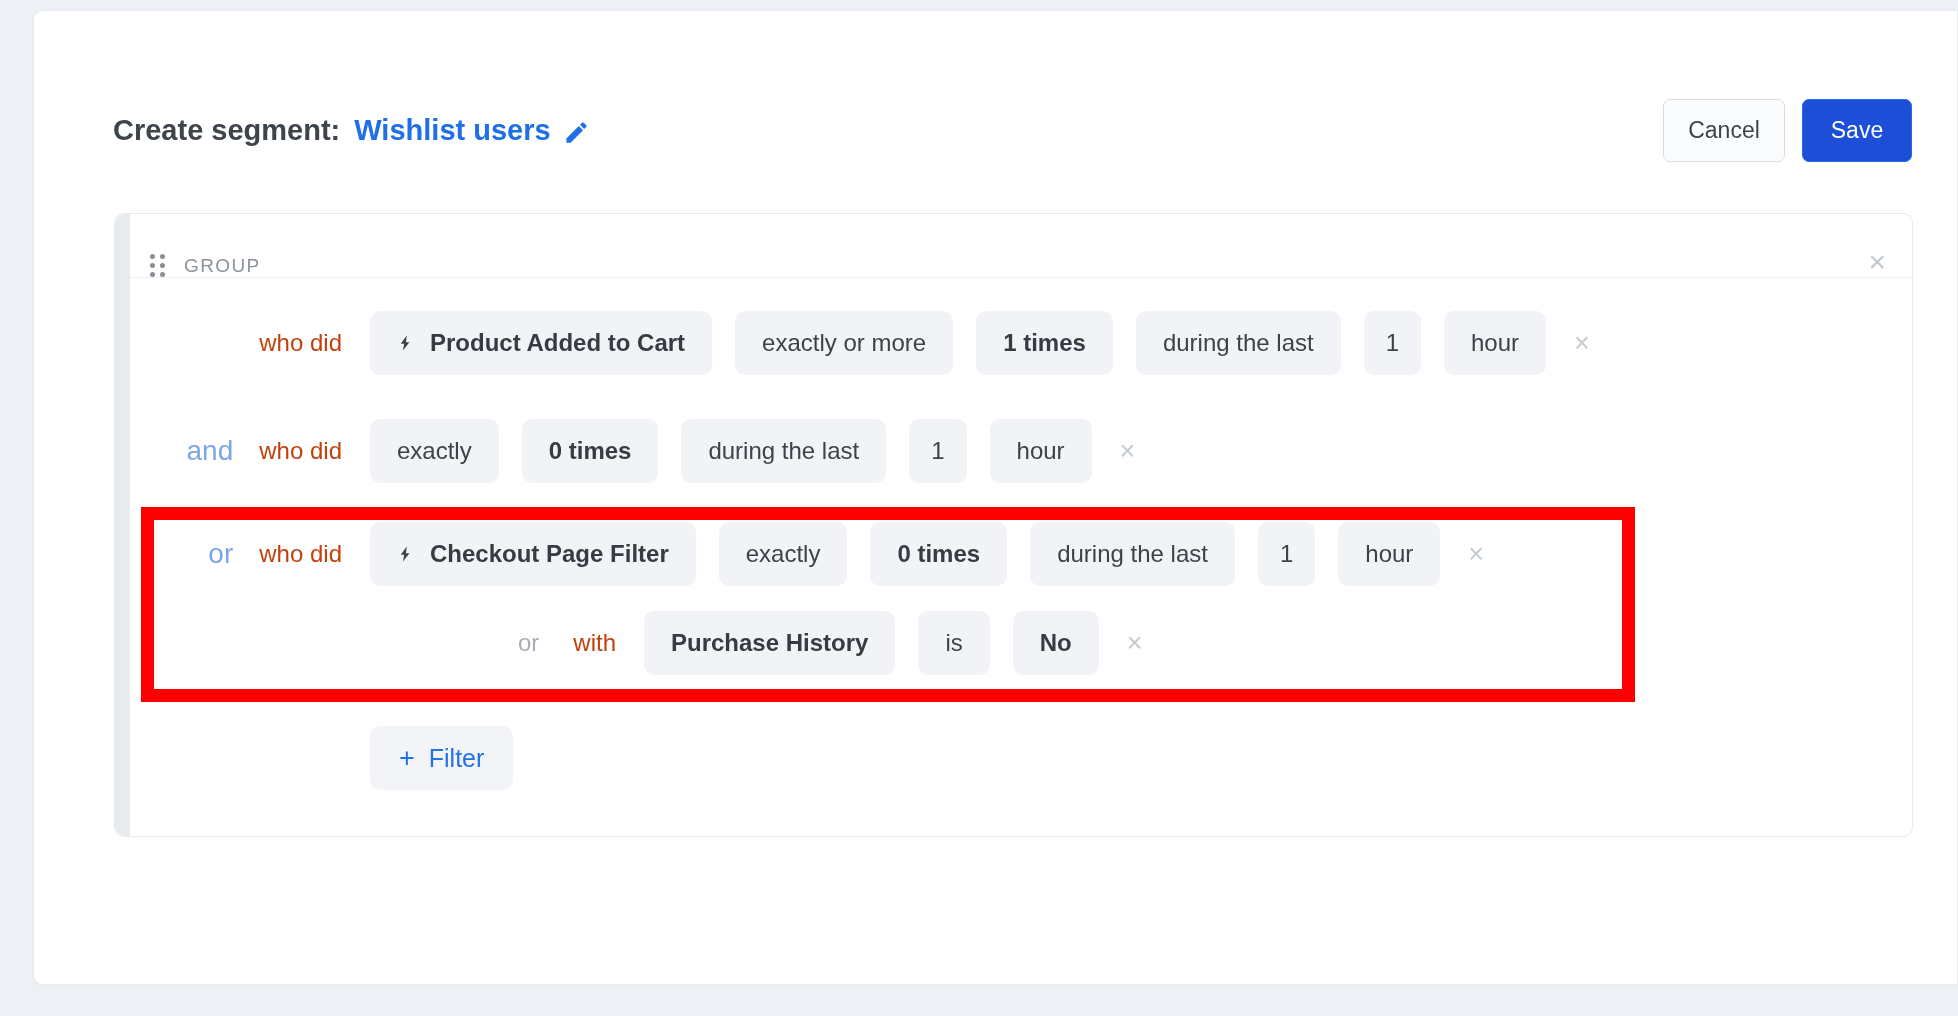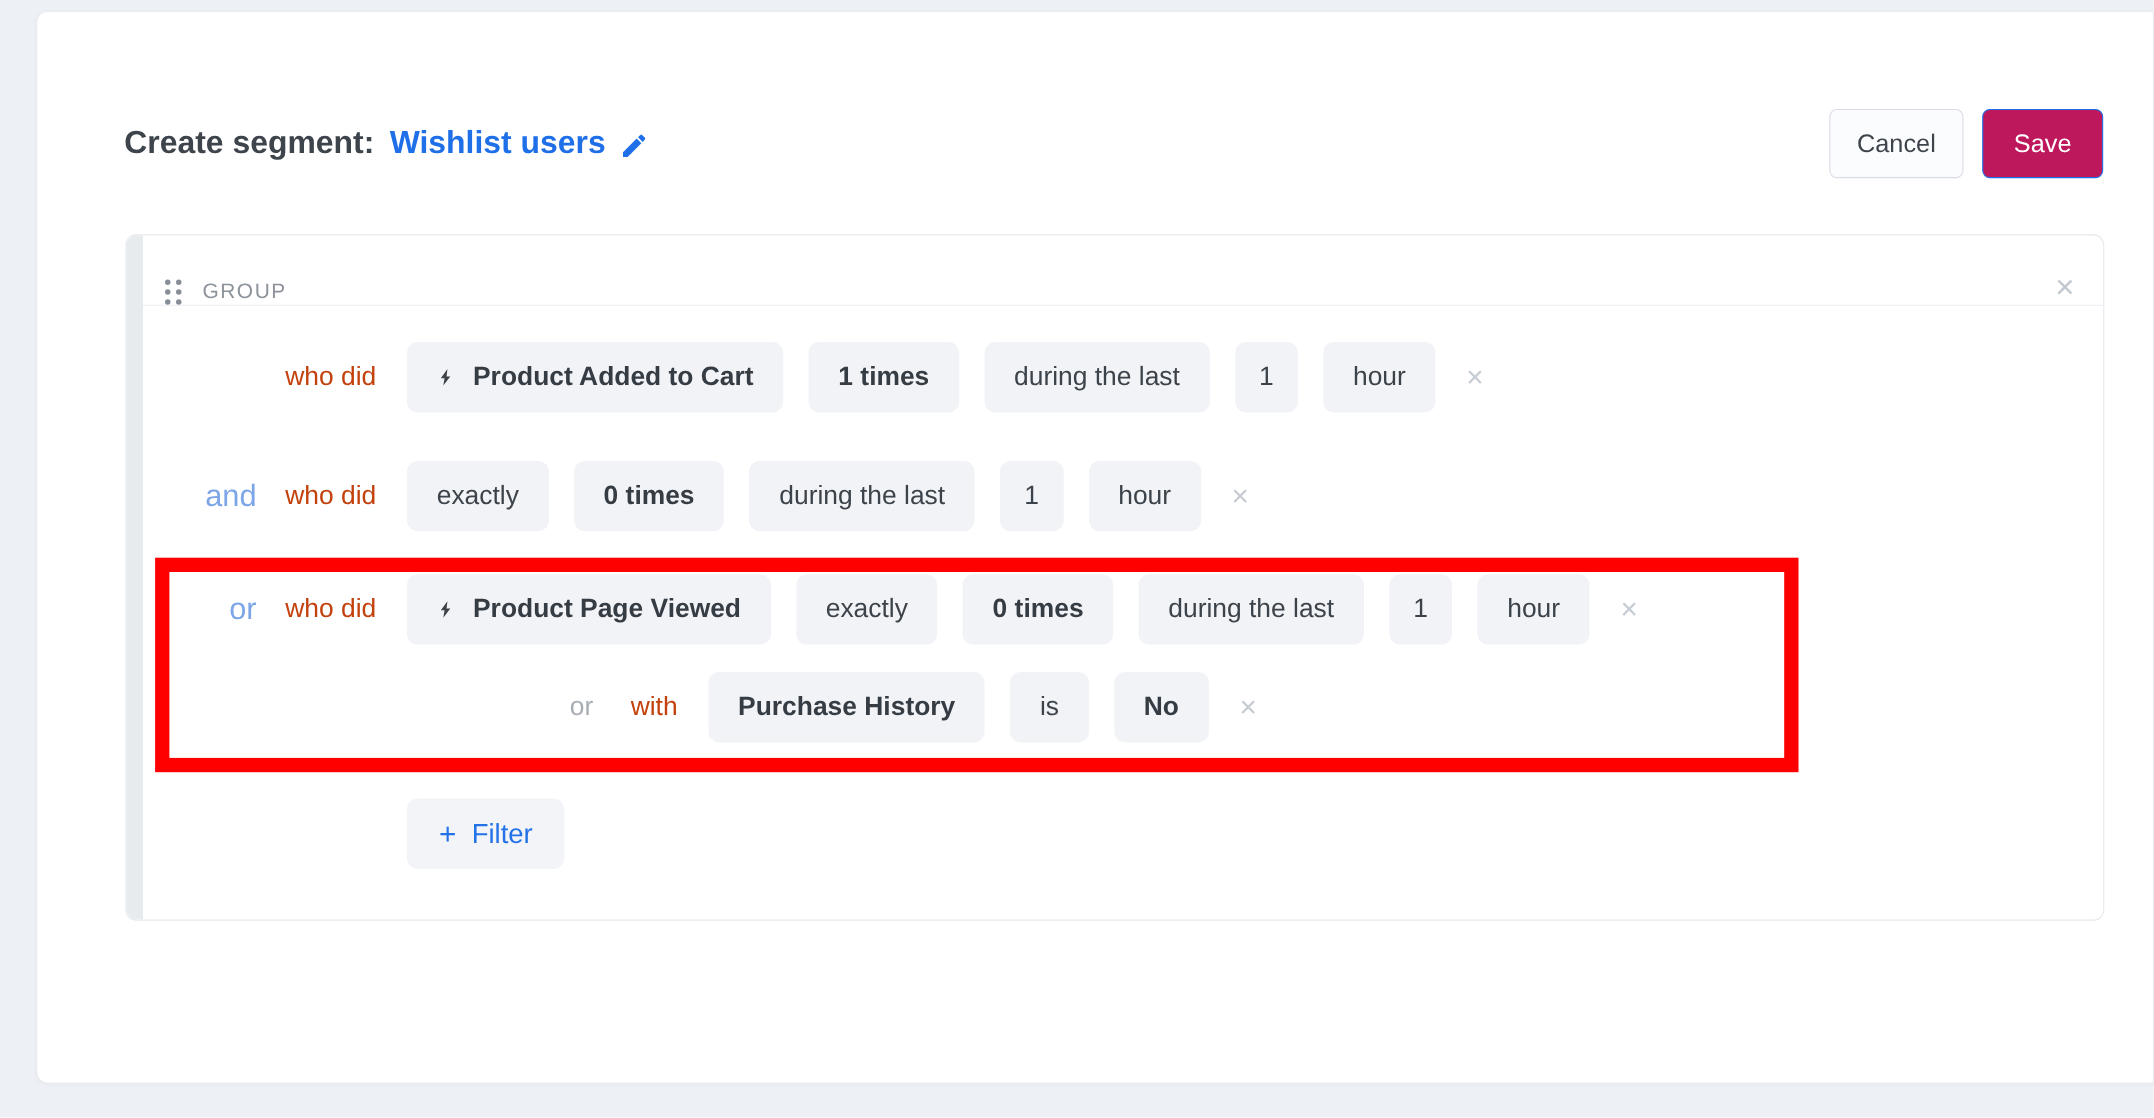--- a/index.html
+++ b/index.html
@@ -29,21 +29,21 @@
     margin-left:14px; display:inline-flex; align-items:center; cursor:pointer;
   }
   .pencil { margin-left:12px; display:inline-flex; transform:translateY(2px); }
   .btns { display:flex; align-items:center; }
   .btn {
     height:63px; border-radius:7px; font-size:23px; font-weight:500;
     display:inline-flex; align-items:center; justify-content:center;
     cursor:pointer; font-family:inherit;
   }
   .btn-cancel { width:122px; background:#fbfcfd; border:1px solid #d9dde2; color:#3e444b; }
-  .btn-save   { width:110px; background:#be185d; border:1px solid #1f6fe8; color:#ffffff; margin-left:17px; }
+  .btn-save   { width:110px; background:#1d4ed8; border:1px solid #1f6fe8; color:#ffffff; margin-left:17px; }
   
   .card {
     position:relative;
     margin:51px 44px 0 80px;
     background:#ffffff;
     border:1px solid #e6e9ed;
     border-radius:10px;
     padding-left:15px;
     padding-bottom:46px;
   }
@@ -148,20 +148,21 @@
         <span class="subject">who did</span>
       </div>
       <span class="pill bold">
         <span class="bolt">
             <svg width="18" height="24" viewBox="0 0 24 24" fill="#3d4349">
               <path d="M13 2 5 13h4.5L8 22l8.5-11H12z"></path>
             </svg>
           </span>
         <span>Product Added to Cart</span>
       </span>
+      <span class="pill">exactly or more</span>
       <span class="pill bold">1 times</span>
       <span class="pill">during the last</span>
       <span class="pill num">1</span>
       <span class="pill">hour</span>
       <span class="remove">×</span>
     </div>
 
     
     <div class="row row-2">
       <div class="labels">
@@ -181,21 +182,21 @@
       <div class="labels">
         <span class="connector">or</span>
         <span class="subject">who did</span>
       </div>
       <span class="pill bold">
         <span class="bolt">
             <svg width="18" height="24" viewBox="0 0 24 24" fill="#3d4349">
               <path d="M13 2 5 13h4.5L8 22l8.5-11H12z"></path>
             </svg>
           </span>
-        <span>Product Page Viewed</span>
+        <span>Checkout Page Filter</span>
       </span>
       <span class="pill">exactly</span>
       <span class="pill bold">0 times</span>
       <span class="pill">during the last</span>
       <span class="pill num">1</span>
       <span class="pill">hour</span>
       <span class="remove">×</span>
     </div>
 
     

